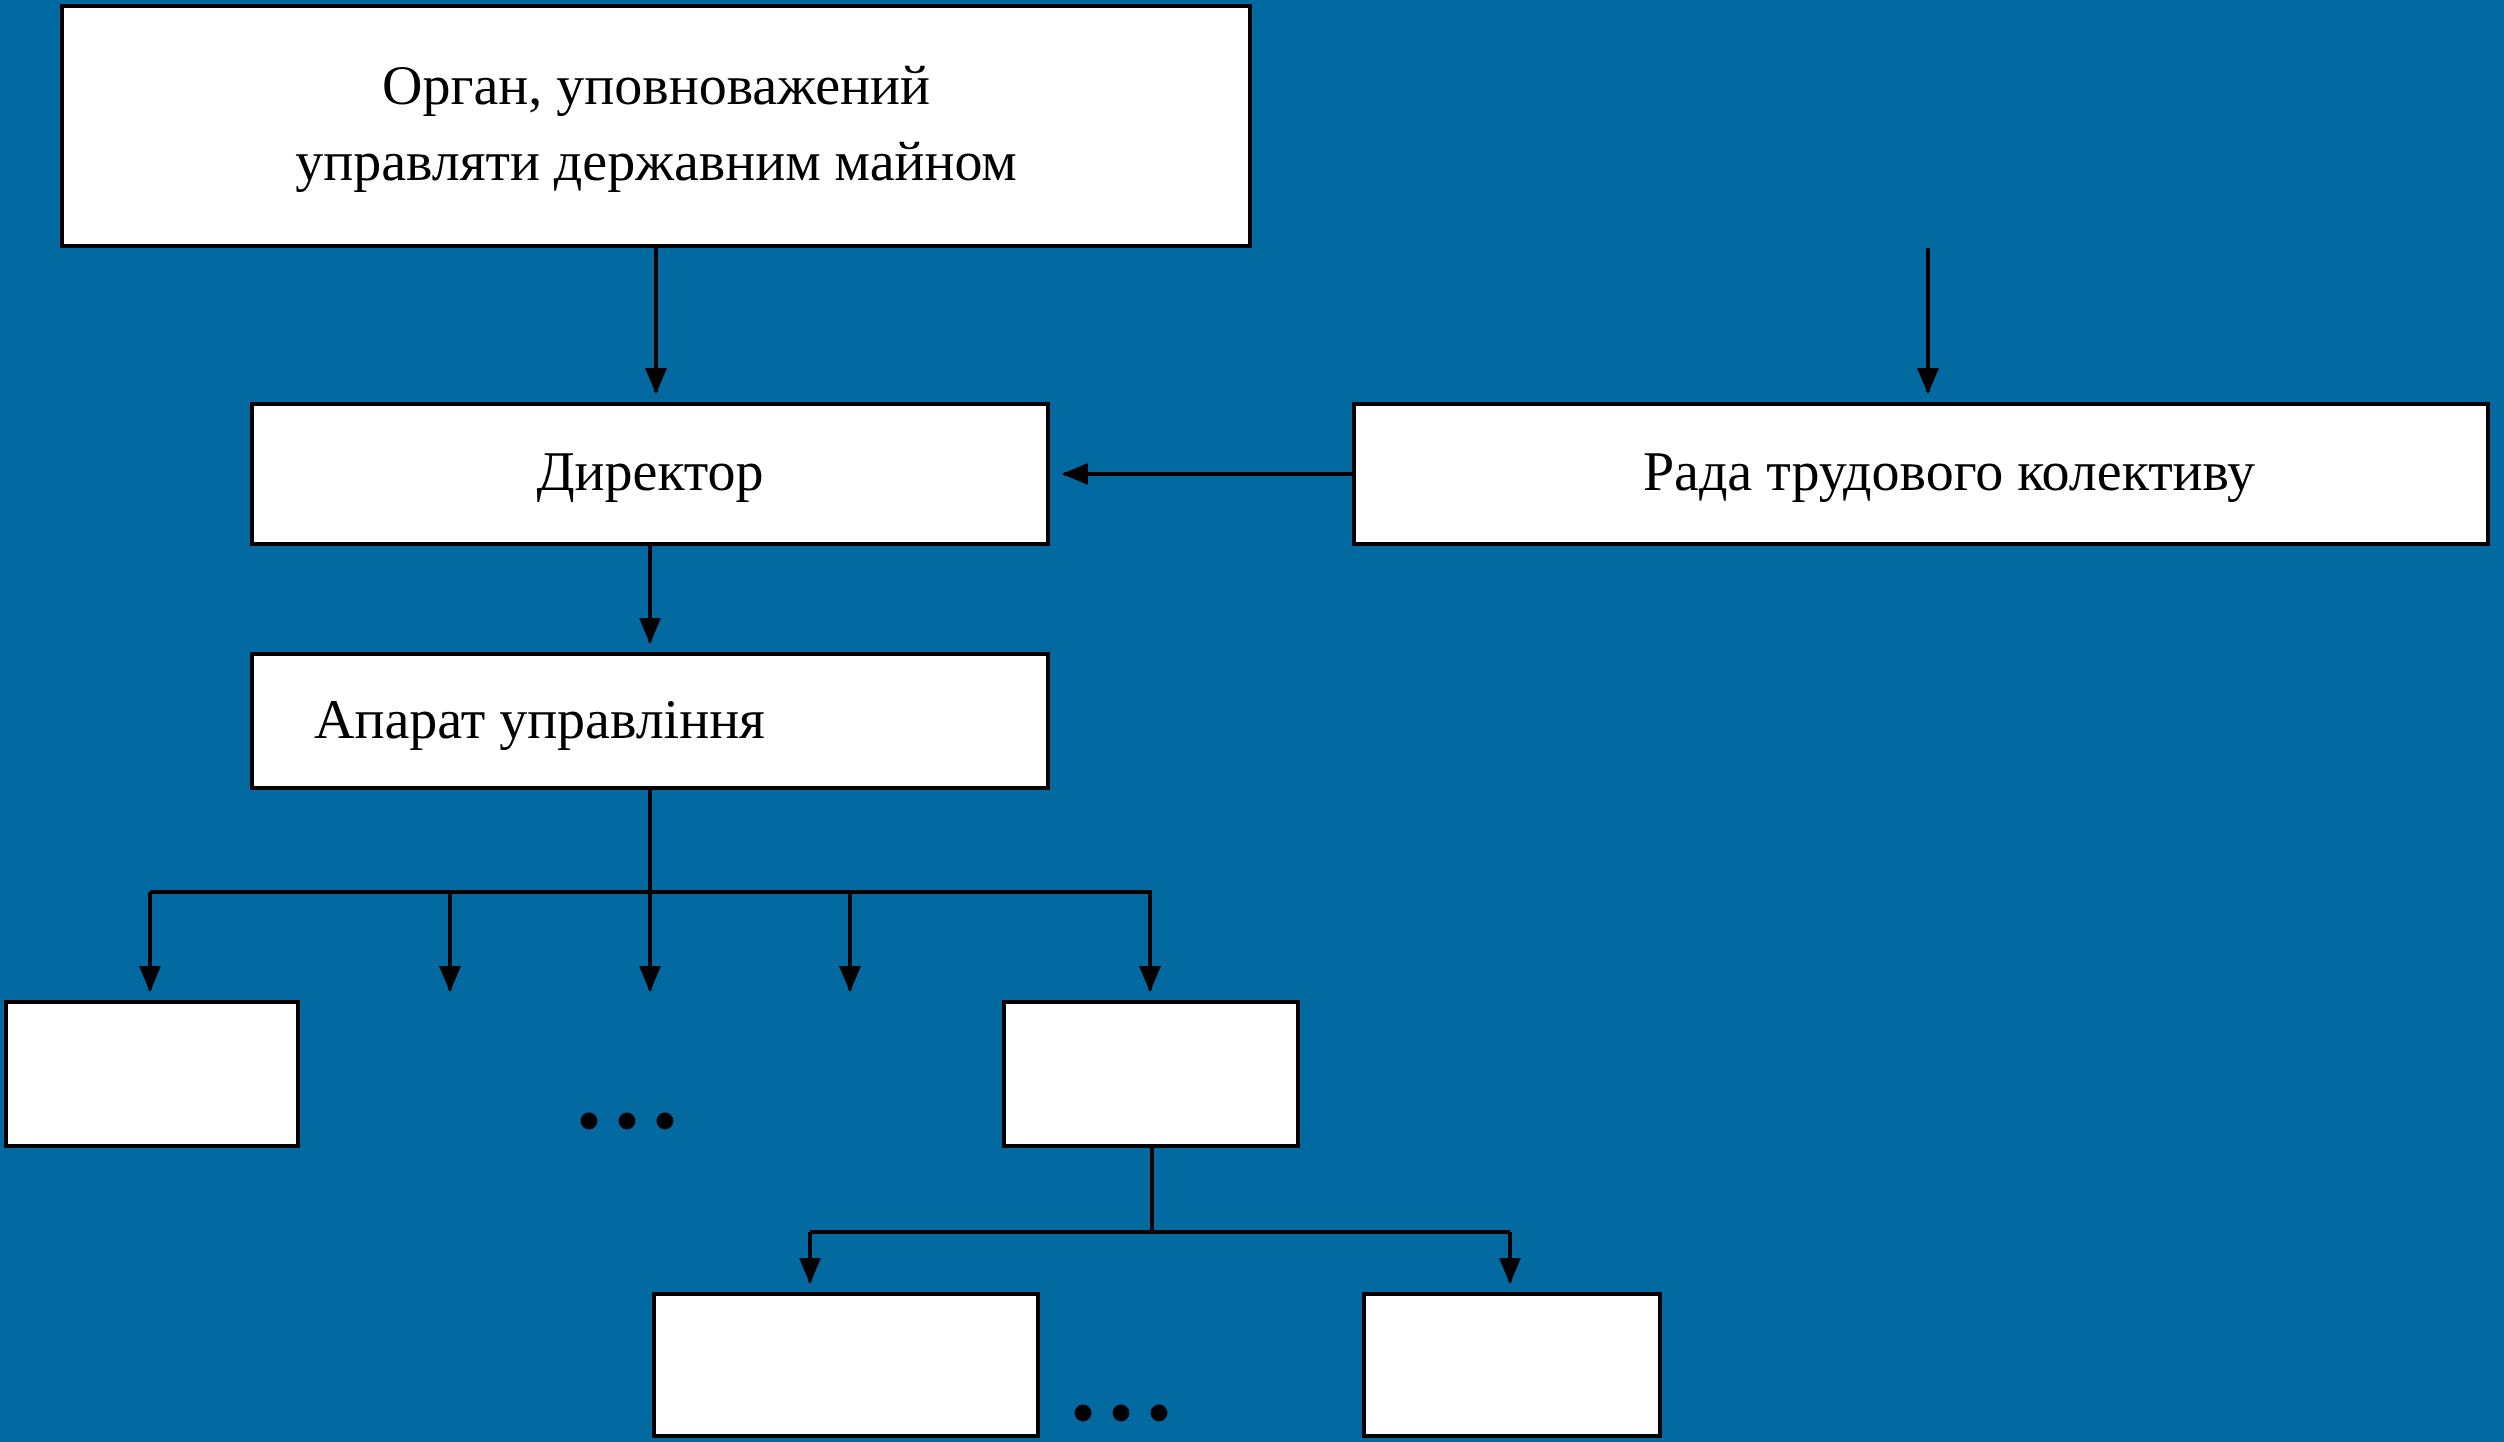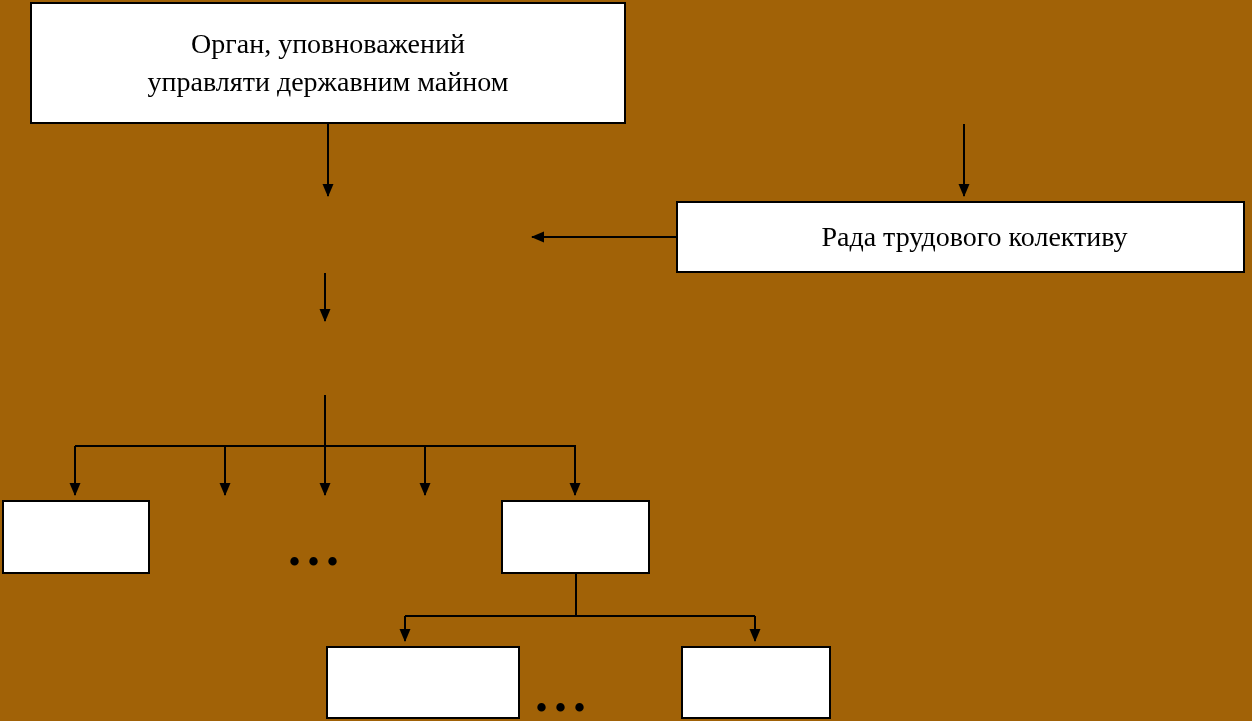--- a/index.html
+++ b/index.html
@@ -4,21 +4,21 @@
 <style>
   html, body {
     margin: 0;
     padding: 0;
     background: #ffffff;
   }
   .canvas {
     position: relative;
     width: 1252px;
     height: 721px;
-    background: #a16207;
+    background: #0369a1;
     font-family: "Liberation Serif", "DejaVu Serif", serif;
     color: #000000;
     overflow: hidden;
   }
   svg.connectors {
     position: absolute;
     left: 0;
     top: 0;
     width: 1252px;
     height: 721px;
@@ -89,25 +89,31 @@
     <path d="M405,616 V641" marker-end="url(#arrow)"></path>
     <path d="M755,616 V641" marker-end="url(#arrow)"></path>
   </svg>
 
   <div class="box" style="left:30px; top:2px; width:596px; height:122px;">
     <span class="label">Орган, уповноважений
 управляти державним майном</span>
   </div>
 
 
+  <div class="box" style="left:125px; top:201px; width:400px; height:72px;">
+    <span class="label">Директор</span>
+  </div>
 
   <div class="box" style="left:676px; top:201px; width:569px; height:72px;padding-left:28px;">
     <span class="label">Рада трудового колективу</span>
   </div>
 
+  <div class="box align-left" style="left:125px; top:326px; width:400px; height:69px;">
+    <span class="label">Апарат управління</span>
+  </div>
 
   <div class="box" style="left:2px; top:500px; width:148px; height:74px;"></div>
 
   <div class="ellipsis" style="left:288px; top:522px;">...</div>
 
   <div class="box" style="left:501px; top:500px; width:149px; height:74px;"></div>
 
   <div class="box" style="left:326px; top:646px; width:194px; height:73px;"></div>
 
   <div class="ellipsis" style="left:535px; top:668px;">...</div>

